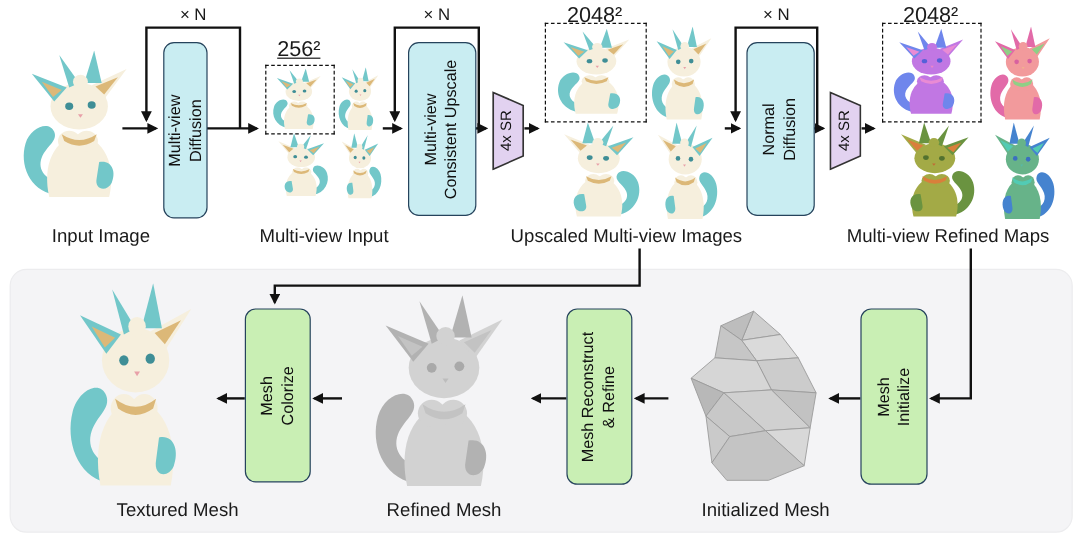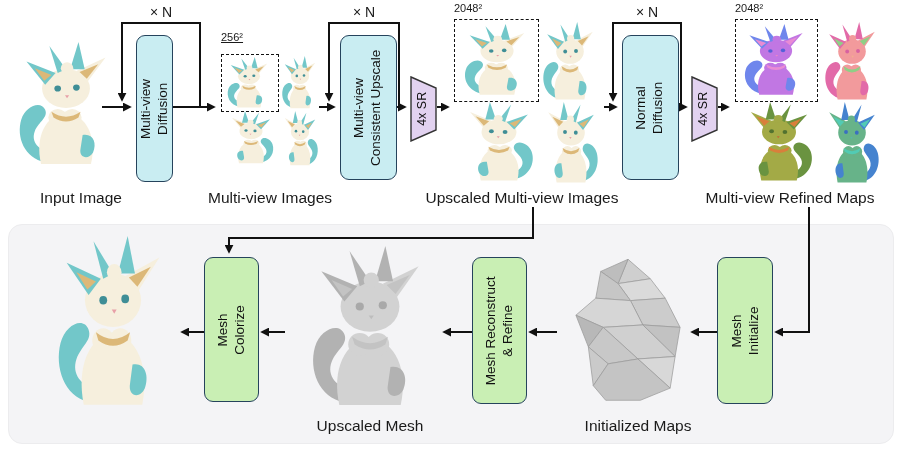--- a/index.html
+++ b/index.html
@@ -13,21 +13,21 @@
   .module.green{background:#c9efb4;}
   .rot{transform:rotate(-90deg);white-space:nowrap;text-align:center;
        font-size:13.5px;line-height:1.25;color:#111;}
   
   .sr-wrap{position:absolute;display:flex;align-items:center;justify-content:center;}
   .sr-wrap .rot{position:absolute;font-size:12.5px;}
   
   .dashed{position:absolute;border:1.6px dashed #111;}
   
   .lbl{position:absolute;text-align:center;font-size:15.5px;}
-  .res{position:absolute;text-align:left;font-size:11px;}
+  .res{position:absolute;text-align:center;font-size:18px;}
   .xn{position:absolute;text-align:center;font-size:14px;}
   
   .panel{position:absolute;left:8px;top:224px;width:884px;height:218px;
          background:#f4f4f6;border:1px solid #ececee;border-radius:14px;}
   .flip{transform:scaleX(-1);}
 </style>
 </head>
 <body>
 
 <div class="canvas">
@@ -99,21 +99,21 @@
       <path d="M557 332 H530" marker-end="url(#ah)"></path>
       <path d="M472 332 H444" marker-end="url(#ah)"></path>
       <path d="M285 332 H262" marker-end="url(#ah)"></path>
       <path d="M204 332 H182" marker-end="url(#ah)"></path>
     </g>
   </svg>
 
   <svg class="fig" style="left: 14px; top: 42px; --c1: #f6efdd; --c2: #72c7c9; --c3: #dcb878; --c4: #3f8e96; --c5: #e8a0a8;" width="104" height="126" viewBox="0 0 100 130" preserveAspectRatio="none">
       <use href="#creature"></use>
     </svg>
-  <div class="lbl" style="left:21px;top:189px;width:120px;">Input Image</div>
+  <div class="lbl" style="left:5px;top:189px;width:120px;text-align:right;">Input Image</div>
 
   <div class="xn" style="left:122px;top:4px;width:78px;">× N</div>
   <div class="module cyan" style="left:136px;top:35px;width:35px;height:145px;">
     <div class="rot">
       <div>Multi-view</div>
       <div>Diffusion</div>
     </div>
   </div>
 
   <div class="res" style="left:221px;top:31px;width:56px;text-decoration:underline;">256²</div>
@@ -123,21 +123,21 @@
     </svg>
   <svg class="fig" style="left: 280px; top: 56px; --c1: #f6efdd; --c2: #72c7c9; --c3: #dcb878; --c4: #3f8e96; --c5: #e8a0a8;" width="40" height="54" viewBox="0 0 100 130" preserveAspectRatio="none">
       <use href="#creature"></use>
     </svg>
   <svg class="fig flip" style="left: 226px; top: 111px; --c1: #f6efdd; --c2: #72c7c9; --c3: #dcb878; --c4: #3f8e96; --c5: #e8a0a8;" width="50" height="54" viewBox="0 0 100 130" preserveAspectRatio="none">
       <use href="#creature"></use>
     </svg>
   <svg class="fig flip" style="left: 280px; top: 111px; --c1: #f6efdd; --c2: #72c7c9; --c3: #dcb878; --c4: #3f8e96; --c5: #e8a0a8;" width="40" height="56" viewBox="0 0 100 130" preserveAspectRatio="none">
       <use href="#creature"></use>
     </svg>
-  <div class="lbl" style="left:180px;top:189px;width:180px;">Multi-view Images</div>
+  <div class="lbl" style="left:180px;top:189px;width:180px;">Multi-view Input</div>
 
   <div class="xn" style="left:329px;top:4px;width:70px;">× N</div>
   <div class="module cyan" style="left:340px;top:35px;width:55px;height:143px;">
     <div class="rot">
       <div>Multi-view</div>
       <div>Consistent Upscale</div>
     </div>
   </div>
 
   <div class="sr-wrap" style="left:410px;top:76px;width:27px;height:66px;">
@@ -190,44 +190,45 @@
       <use href="#creature"></use>
     </svg>
   <svg class="fig flip" style="left: 822px; top: 102px; --c1: #67b389; --c2: #4583cf; --c3: #52cbb4; --c4: #3a6fc0; --c5: #58b9a8;" width="60" height="83" viewBox="0 0 100 130" preserveAspectRatio="none">
       <use href="#creature"></use>
     </svg>
   <div class="lbl" style="left:685px;top:189px;width:210px;">Multi-view Refined Maps</div>
 
   <svg class="fig" style="left: 52px; top: 236px; --c1: #f6efdd; --c2: #72c7c9; --c3: #dcb878; --c4: #3f8e96; --c5: #e8a0a8;" width="122" height="174" viewBox="0 0 100 130" preserveAspectRatio="none">
       <use href="#creature"></use>
     </svg>
+  <div class="lbl" style="left:78px;top:417px;width:140px;">Textured Mesh</div>
 
   <div class="module green" style="left:204px;top:257px;width:53px;height:143px;">
     <div class="rot">
       <div>Mesh</div>
       <div>Colorize</div>
     </div>
   </div>
 
   <svg class="fig" style="left: 306px; top: 246px; --c1: #d2d2d2; --c2: #b2b2b2; --c3: #c3c3c3; --c4: #a9a9a9; --c5: #bdbdbd;" width="128" height="164" viewBox="0 0 100 130" preserveAspectRatio="none">
       <use href="#creature"></use>
     </svg>
-  <div class="lbl" style="left:300px;top:417px;width:140px;">Upscaled Mesh</div>
+  <div class="lbl" style="left:300px;top:417px;width:140px;">Refined Mesh</div>
 
   <div class="module green" style="left:472px;top:257px;width:53px;height:145px;">
     <div class="rot">
       <div>Mesh Reconstruct</div>
       <div>&amp; Refine</div>
     </div>
   </div>
 
   <svg class="fig" style="left:566px;top:252px;" width="124" height="158" viewBox="0 0 100 130" preserveAspectRatio="none">
       <use href="#lowpoly"></use>
     </svg>
-  <div class="lbl" style="left:558px;top:417px;width:160px;">Initialized Maps</div>
+  <div class="lbl" style="left:558px;top:417px;width:160px;">Initialized Mesh</div>
 
   <div class="module green" style="left:717px;top:257px;width:54px;height:145px;">
     <div class="rot">
       <div>Mesh</div>
       <div>Initialize</div>
     </div>
   </div>
 
 
 </div>

